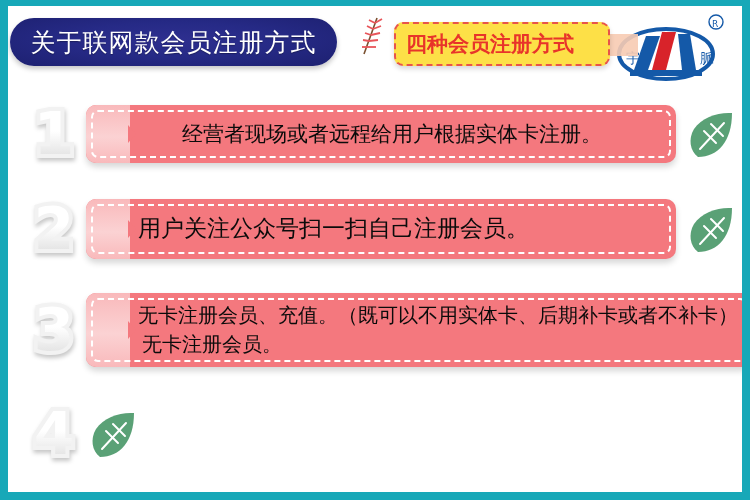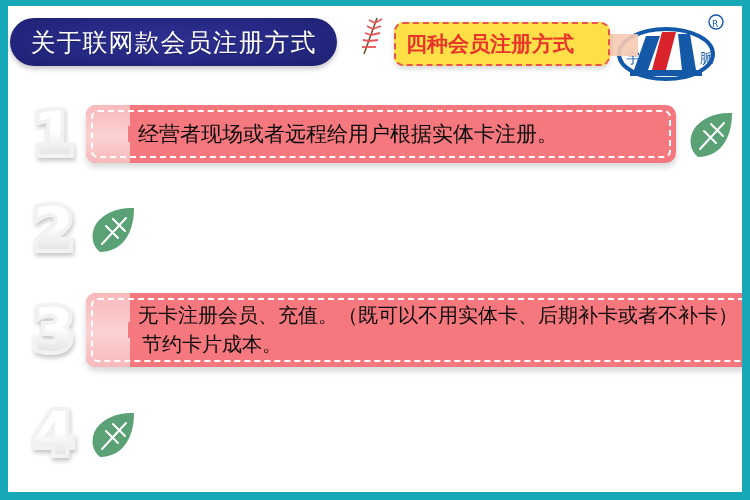--- a/index.html
+++ b/index.html
@@ -174,21 +174,21 @@
     pointer-events:none;
   }
   .bar .txt{
     position:relative;
     z-index:2;
     color:#0b0b0b;
     font-family:"DejaVu Sans", sans-serif;
     padding:8px 14px 8px 52px;
     line-height:1.45;
   }
-  .row.r1 .bar{ min-height:58px; }
+  .row.r1 .bar{ min-height:58px;padding-left:44px; }
   .row.r1 .bar .txt{ font-size:21px; }
   .row.r2 .bar{ min-height:60px; }
   .row.r2 .bar .txt{ font-size:23px; }
   .row.r3 .bar{ min-height:70px; }
   .row.r3 .bar .txt{ font-size:20px; }
   .row.r4 .bar{ min-height:74px; }
   .row.r4 .bar .txt{ font-size:17px; }
   .bar .txt .line{ display:block; white-space:nowrap; }
   .row.r3 .bar .txt .line+.line,
   .row.r4 .bar .txt .line+.line{ text-indent:4px; }
@@ -284,20 +284,29 @@
         </div>
       </div>
 
       <div class="row r2">
         <div class="numeral num2">
           <span class="stack">
             <span class="outline">2</span>
             <span class="fill">2</span>
           </span>
         </div>
+        <div class="bar-wrap">
+          <div class="bar">
+            <div class="notch"></div>
+            <div class="dashed"></div>
+            <div class="txt">
+              <span class="line">用户关注公众号扫一扫自己注册会员。</span>
+            </div>
+          </div>
+        </div>
         <div class="leaf">
           <svg viewBox="0 0 54 54" width="54" height="54">
             <path d="M48 6 C48 34 34 50 14 50 C6 44 4 32 10 22 C18 10 34 5 48 6 Z" fill="#5aa176"></path>
             <g stroke="#ffffff" stroke-width="2" fill="none" stroke-linecap="round">
               <path d="M40 16 L16 42"></path>
               <path d="M33 23 L27 17"></path>
                 <path d="M33 23 L39 29"></path>
               <path d="M26 30 L20 24"></path>
                 <path d="M26 30 L32 36"></path>
             </g>
@@ -311,21 +320,21 @@
             <span class="outline">3</span>
             <span class="fill">3</span>
           </span>
         </div>
         <div class="bar-wrap">
           <div class="bar">
             <div class="notch"></div>
             <div class="dashed"></div>
             <div class="txt">
               <span class="line">无卡注册会员、充值。（既可以不用实体卡、后期补卡或者不补卡）</span>
-              <span class="line">节约卡片成本。</span>
+              <span class="line">无卡注册会员。</span>
             </div>
           </div>
         </div>
         <div class="leaf">
           <svg viewBox="0 0 54 54" width="54" height="54">
             <path d="M48 6 C48 34 34 50 14 50 C6 44 4 32 10 22 C18 10 34 5 48 6 Z" fill="#5aa176"></path>
             <g stroke="#ffffff" stroke-width="2" fill="none" stroke-linecap="round">
               <path d="M40 16 L16 42"></path>
               <path d="M33 23 L27 17"></path>
                 <path d="M33 23 L39 29"></path>

